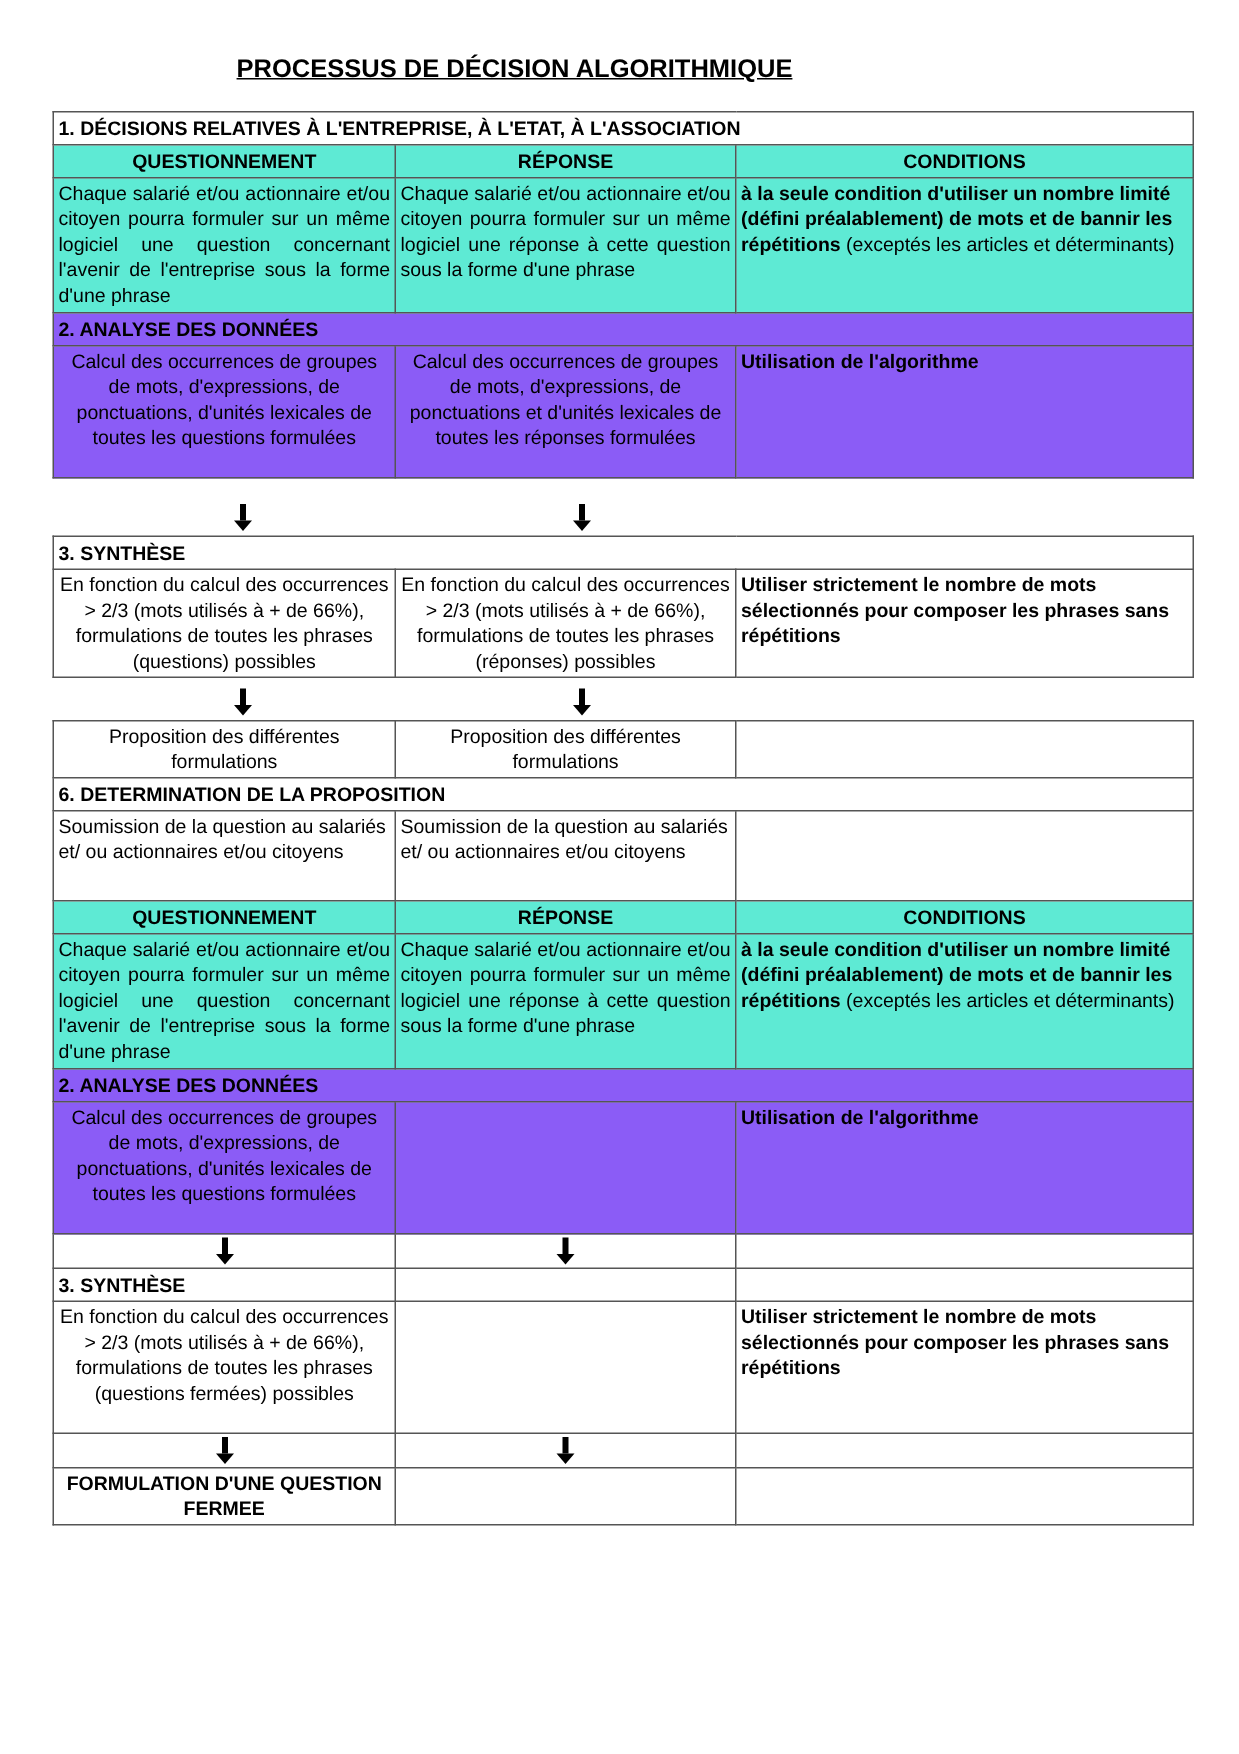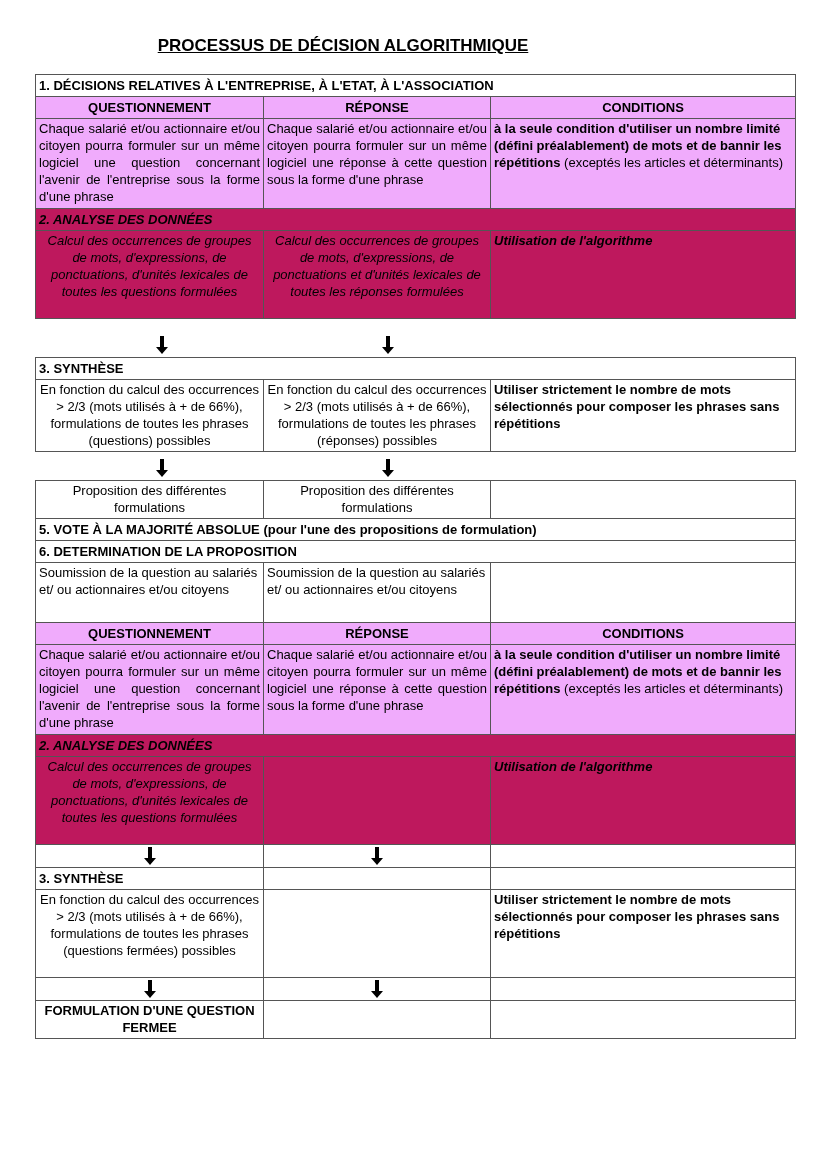--- a/index.html
+++ b/index.html
@@ -2,22 +2,22 @@
 <html><head>
 <meta charset="utf-8">
 <style>
   html, body { margin: 0; padding: 0; background: #ffffff; }
   body { width: 826px; height: 1169px; position: relative; font-family: "Liberation Sans", sans-serif; color: #000; }
   .title { position: absolute; top: 36px; left: 0; width: 686px; text-align: center; font-size: 17px; font-weight: bold; text-decoration: underline; }
   .block { position: absolute; left: 35px; width: 760px; border-collapse: collapse; table-layout: fixed; }
   .block td { border: 1px solid #555; font-size: 13px; line-height: 17px; padding: 1px 3px; vertical-align: top; }
   .c1 { width: 228px; } .c2 { width: 227px; } .c3 { width: 305px; }
   .sec { font-weight: bold; font-size: 13.5px; padding: 2px 3px !important; }
-  .orange { background: #f0abfc; }
-  .green { background: #be185d; font-style: italic; }
+  .orange { background: #5eead4; }
+  .green { background: #8b5cf6; }
   .hdr { text-align: center; font-weight: bold; font-size: 13.5px; padding: 2px 3px !important; }
   .just { text-align: justify; text-align-last: left; }
   .center { text-align: center; }
   .bold { font-weight: bold; }
   .arrow-row { position: absolute; left: 35px; width: 760px; height: 22px; }
   .arrow { position: absolute; top: 2px; width: 12px; height: 18px; }
   .arrow .shaft { position: absolute; left: 4px; top: 0; width: 4px; height: 11px; background: #000; }
   .arrow .head { position: absolute; left: 0; top: 11px; width: 0; height: 0; border-left: 6px solid transparent; border-right: 6px solid transparent; border-top: 7px solid #000; }
   .arrow-cell { position: relative; height: 20px; }
   .arrow-cell .arrow { left: 50%; margin-left: -6px; top: 2px; }
@@ -104,23 +104,20 @@
       <col class="c2">
       <col class="c3">
     </colgroup>
   <tbody>
   <tr style="height:38px;">
     <td class="center">Proposition des différentes formulations</td>
     <td class="center">Proposition des différentes formulations</td>
     <td></td>
   </tr>
   <tr>
-    <td colspan="3" class="sec"><span>5. VOTE À LA MAJORITÉ ABSOLUE</span><span> (pour l'une des propositions de formulation)</span></td>
-  </tr>
-  <tr>
     <td colspan="3" class="sec">6. DETERMINATION DE LA PROPOSITION</td>
   </tr>
   <tr style="height:60px;">
     <td>Soumission de la question au salariés et/ ou actionnaires et/ou citoyens</td>
     <td>Soumission de la question au salariés et/ ou actionnaires et/ou citoyens</td>
     <td></td>
   </tr>
   <tr class="orange">
     <td class="hdr">QUESTIONNEMENT</td>
     <td class="hdr">RÉPONSE</td>

